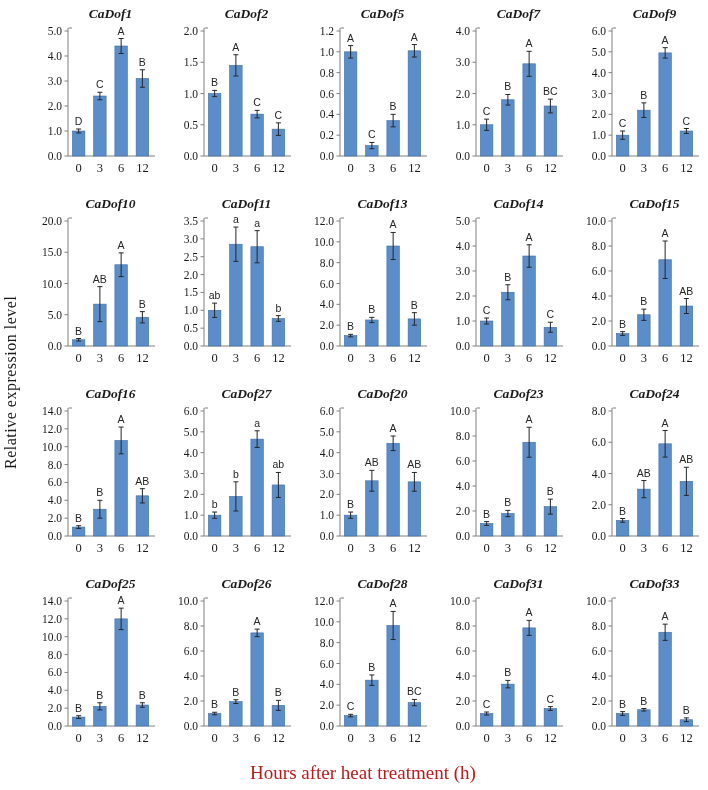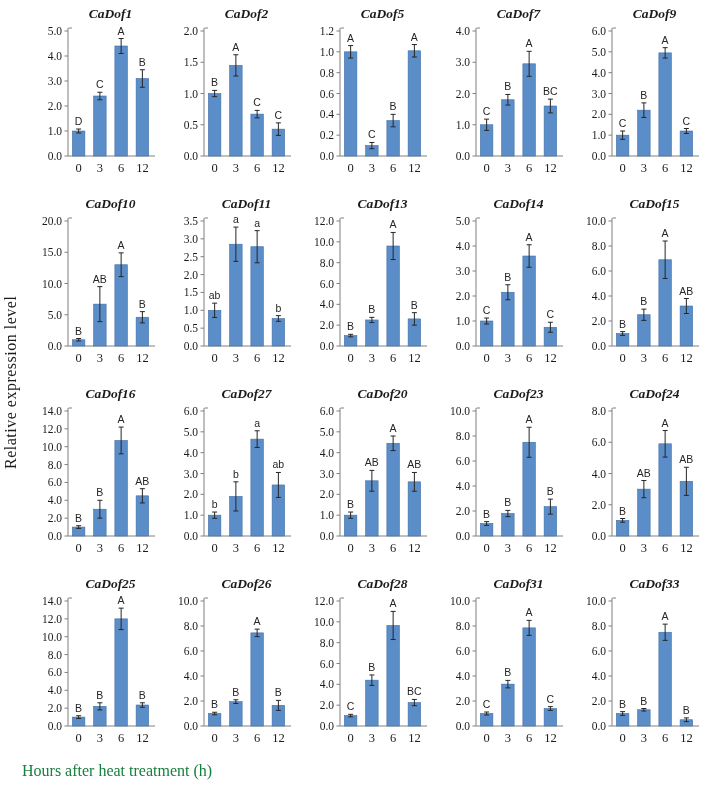--- a/index.html
+++ b/index.html
@@ -12,22 +12,22 @@
     display:flex; align-items:center; justify-content:center;
     writing-mode:vertical-rl; transform:rotate(180deg);
     font-size:16px; color:#1a1a1a; letter-spacing:0.5px;
   }
   .grid {
     position:absolute; left:22px; top:4px; width:682px;
     display:grid; grid-template-columns:repeat(5,136px); grid-auto-rows:190px;
     column-gap:0px;
   }
   .xlabel {
-    position:absolute; left:22px; top:762px; width:682px; text-align:left;
-    font-size:16px; color:#15803d;
+    position:absolute; left:22px; top:762px; width:682px; text-align:center;
+    font-size:19px; color:#b91c1c;
   }
   .subplot { width:136px; height:186px;text-align:right; }
   svg text { user-select:none; }
 </style>
 </head>
 <body>
 
 <div class="figure">
   <div class="ylabel">Relative expression level</div>
   <div class="grid">

